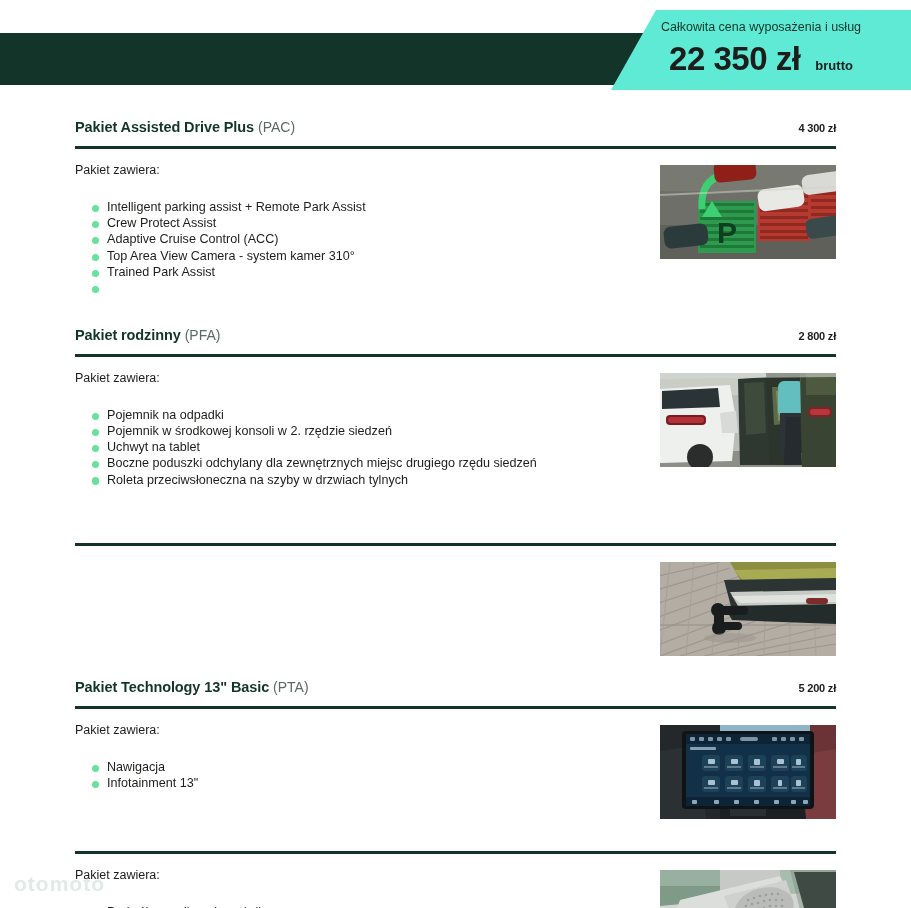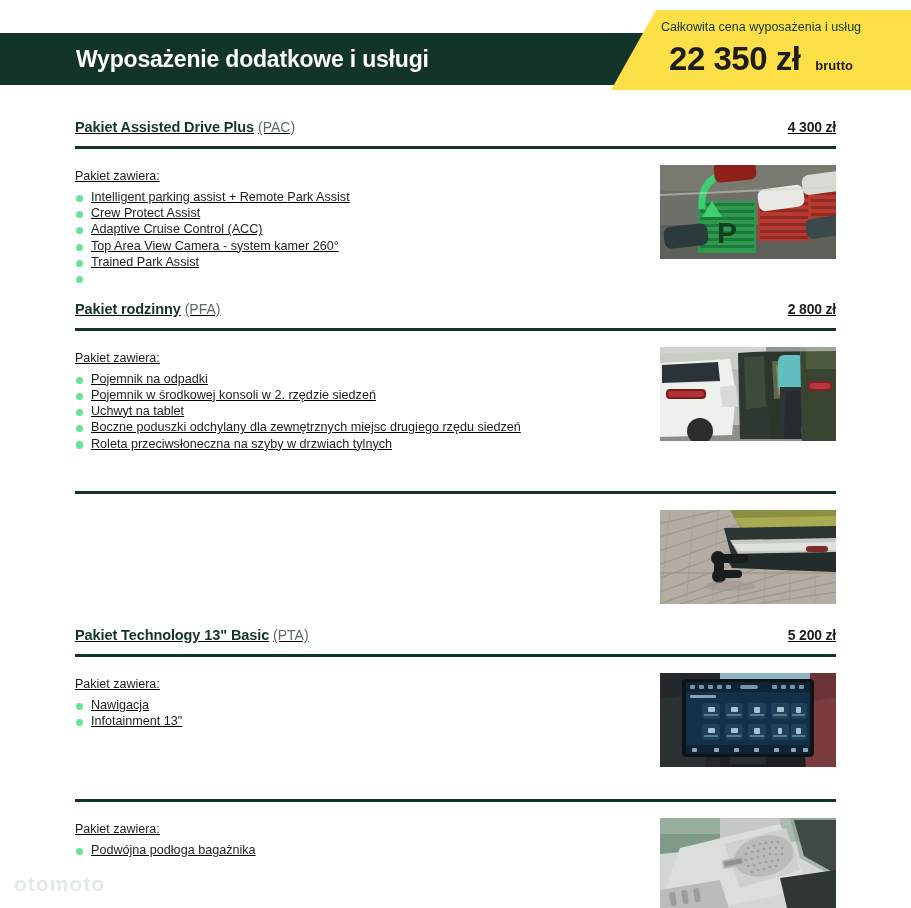--- a/index.html
+++ b/index.html
@@ -23,21 +23,21 @@
   .header-title {
     position: absolute; left: 76px; top: 46px;
     color: #ffffff;
     font-size: 23px; font-weight: bold;
     letter-spacing: -0.2px;
     white-space: nowrap;
   }
   .price-panel {
     position: absolute; left: 611px; top: 10px;
     width: 300px; height: 80px;
-    background: #fde047;
+    background: #5eead4;
     clip-path: polygon(45px 0, 300px 0, 300px 80px, 0 80px);
   }
   .price-caption {
     position: absolute; left: 0; top: 10px;
     width: 300px; text-align: center;
     color: #133529; font-size: 12.5px; font-weight: normal;
     white-space: nowrap;
   }
   .price-amount-row {
     position: absolute; left: 0; top: 30px;
@@ -49,45 +49,45 @@
     letter-spacing: -0.5px;
     text-align: center;
   }
   .price-suffix {
     color: #1d1d1b; font-size: 13px; font-weight: bold;
     margin-left: 15px;
   }
 
   
   .content { position: relative; padding: 0 75px 0 75px; }
-  .section { position: relative; text-decoration: underline; }
+  .section { position: relative; }
   .sec-head {
     display: flex; align-items: baseline; justify-content: space-between;
     white-space: nowrap;
   }
   .sec-title {
     color: #133529; font-size: 14.5px; font-weight: bold;
     letter-spacing: -0.1px;
   }
   .sec-code {
     color: #5a6b63; font-size: 14px; font-weight: normal;
     margin-left: 4px;
   }
   .sec-price {
-    color: #1d1d1b; font-size: 14px; font-weight: bold;
+    color: #1d1d1b; font-size: 11px; font-weight: bold;
     letter-spacing: -0.2px; flex: none;
   }
   .rule { height: 3px; background: #133529; margin-top: 10px; }
 
   .sec-body { position: relative; min-height: 10px; }
   .contains-label {
     color: #1d1d1b; font-size: 12.5px;
-    padding-top: 20px; padding-bottom: 7px;
-  }
-  ul.feature-list { list-style: none; margin: 0; padding: 0; }
+    padding-top: 14px; padding-bottom: 7px;
+  }
+  ul.feature-list { list-style: none; margin: 16px; padding: 0; }
   ul.feature-list li {
     position: relative;
     color: #1d1d1b; font-size: 12.6px;
     line-height: 15.7px;
     padding-left: 16px; padding-bottom: 0.5px;
     max-width: 560px;
   }
   ul.feature-list li .dot {
     position: absolute; left: 1px; top: 5px;
     width: 7px; height: 7px; border-radius: 50%;
@@ -112,21 +112,20 @@
     pointer-events: none; user-select: none;
   }
 </style>
 </head>
 <body>
 
 <div class="page">
 
   <div class="header">
     <div class="header-bar"></div>
-    <div class="header-title">Wyposażenie dodatkowe i usługi</div>
 
     <div class="price-panel">
       <div class="price-caption">Całkowita cena wyposażenia i usług</div>
       <div class="price-amount-row">
         <span class="price-amount">22 350 zł</span><span class="price-suffix">brutto</span>
       </div>
     </div>
   </div>
 
   <div class="content">
@@ -139,21 +138,21 @@
         </div>
         <span class="sec-price">4 300 zł</span>
       </div>
       <div class="rule"></div>
       <div class="sec-body">
         <div class="contains-label">Pakiet zawiera:</div>
         <ul class="feature-list">
           <li><span class="dot"></span><span>Intelligent parking assist + Remote Park Assist</span></li>
           <li><span class="dot"></span><span>Crew Protect Assist</span></li>
           <li><span class="dot"></span><span>Adaptive Cruise Control (ACC)</span></li>
-          <li><span class="dot"></span><span>Top Area View Camera - system kamer 260°</span></li>
+          <li><span class="dot"></span><span>Top Area View Camera - system kamer 310°</span></li>
           <li><span class="dot"></span><span>Trained Park Assist</span></li>
           <li><span class="dot"></span></li>
         </ul>
         <div class="thumb">
           <svg viewBox="0 0 176 94" preserveAspectRatio="none">
             <rect x="0" y="0" width="176" height="94" fill="#6e6f68"></rect>
             <rect x="0" y="0" width="176" height="26" fill="#787a72"></rect>
             <rect x="0" y="60" width="176" height="34" fill="#5e6059"></rect>
             <g>
               <rect x="38" y="36" width="58" height="52" fill="#2f9a4e"></rect>

